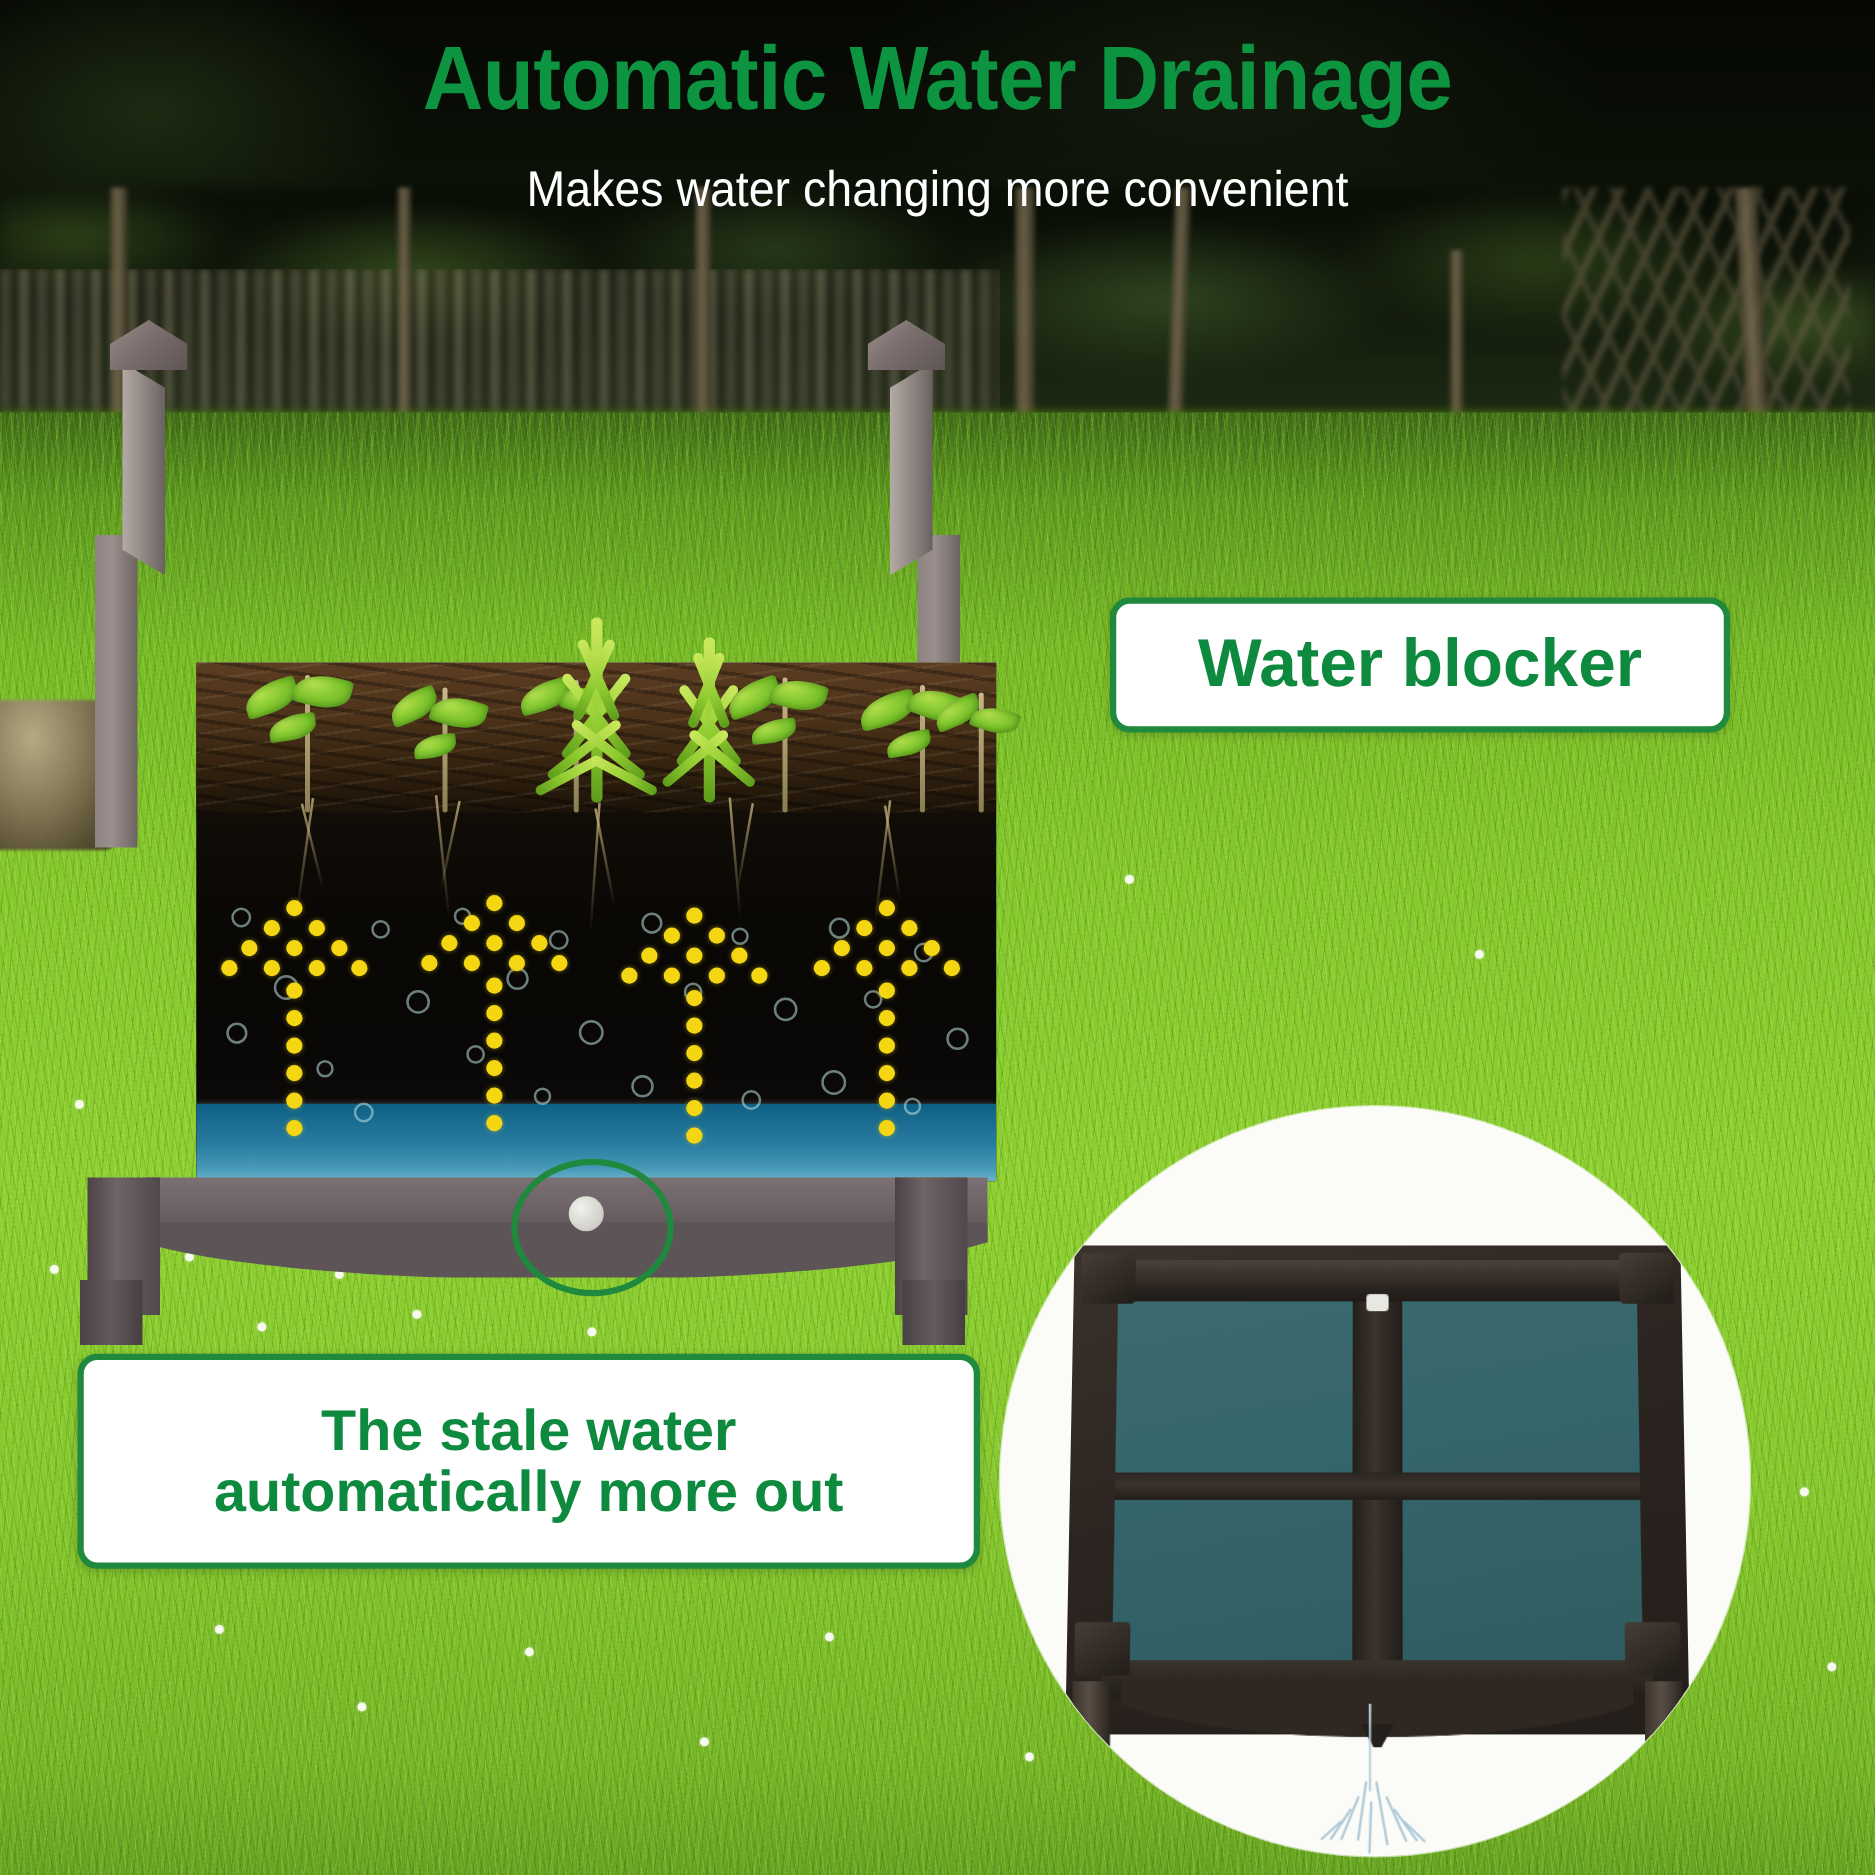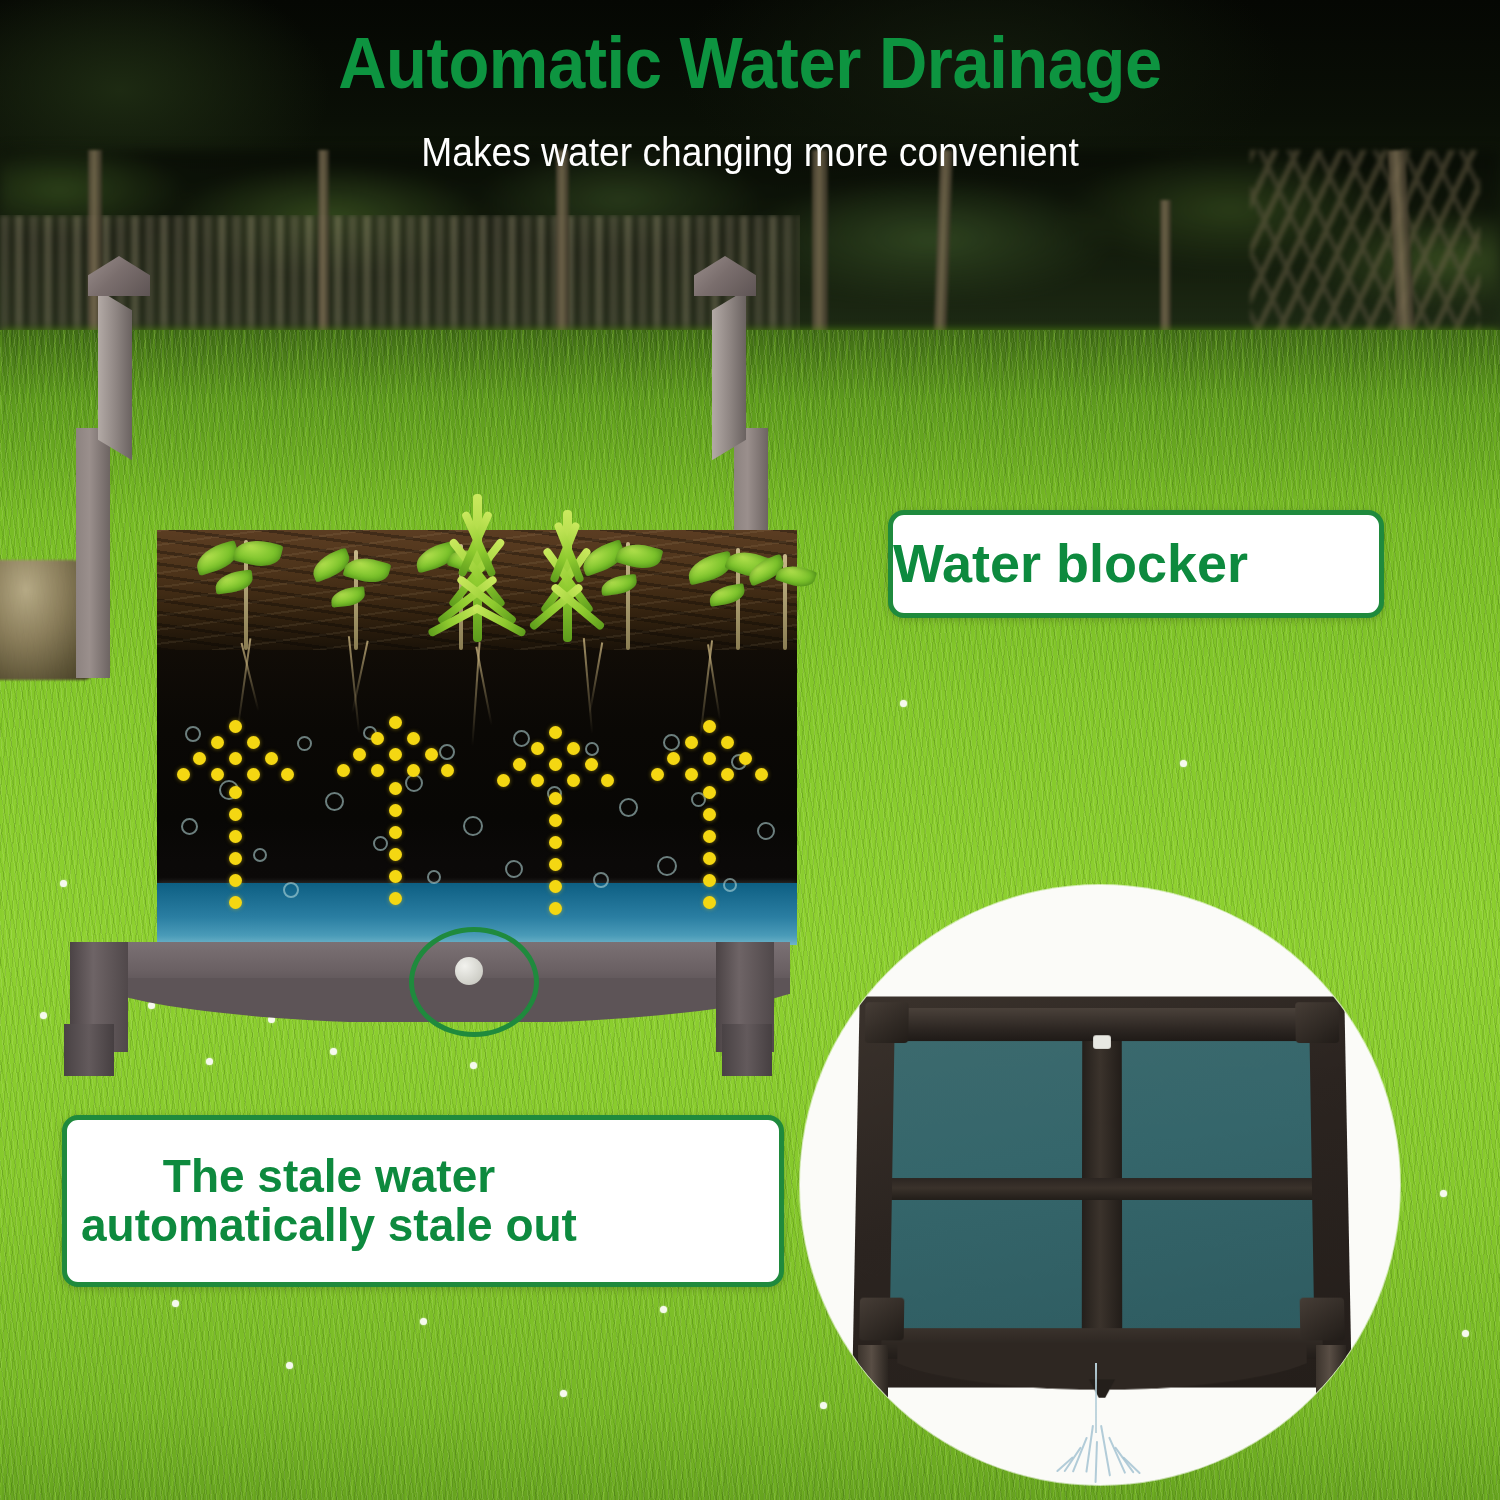--- a/index.html
+++ b/index.html
@@ -100,24 +100,24 @@
   .root{position:absolute;width:2px;background:linear-gradient(180deg,rgba(190,170,120,.85),rgba(120,100,60,0));}
   .dot{position:absolute;width:13px;height:13px;border-radius:50%;background:#f4d712;box-shadow:0 0 4px rgba(240,210,20,.5);}
   .bub{position:absolute;border-radius:50%;border:2px solid rgba(190,225,225,.55);}
   .drain-plug{position:absolute;left:393px;top:705px;width:28px;height:28px;border-radius:50%;
     background:radial-gradient(circle at 35% 32%,#f2f2ee,#cfcfc8 70%,#b3b3ac);}
   .drain-ring{position:absolute;left:347px;top:675px;width:120px;height:100px;border-radius:50%;
     border:5px solid #1f8a3d;}
 
   
   .callout{position:absolute;background:#ffffff;border:5px solid #1f8a3d;border-radius:16px;
-    display:flex;align-items:center;justify-content:flex-start;text-align:center;
+    display:flex;align-items:center;justify-content:center;text-align:center;
     color:#0d8a3e;font-weight:bold;line-height:1.06;
     font-family:"Liberation Sans Narrow","Liberation Sans",sans-serif;
-    box-shadow:0 2px 8px rgba(0,0,0,.18);margin-top:32px;}
+    box-shadow:0 2px 8px rgba(0,0,0,.18);}
   #callout-blocker{left:888px;top:478px;width:486px;height:98px;font-size:54px;}
   #callout-stale{left:62px;top:1083px;width:684px;height:162px;font-size:46px;padding:0 14px;}
 
   
   #inset{position:absolute;left:800px;top:885px;width:600px;height:600px;border-radius:50%;
     background:#fbfbf8;overflow:hidden;box-shadow:0 0 0 1px rgba(255,255,255,.6);}
   .tray{position:absolute;left:56px;top:108px;width:492px;height:392px;}
   .tray-frame{position:absolute;inset:0;background:linear-gradient(160deg,#3a322c 0%,#2b2420 45%,#241e1a 100%);
     border-radius:6px;transform:perspective(900px) rotateX(4deg);}
   .tray-inner{position:absolute;left:36px;top:34px;right:36px;bottom:42px;
@@ -398,21 +398,21 @@
     <div class="drain-ring"></div>
   </div>
 
   <div class="callout" id="callout-blocker">
     <span>Water blocker</span>
   </div>
 
   <div class="callout" id="callout-stale">
     <span>
       <span>The stale water</span><br>
-      <span>automatically stale out</span>
+      <span>automatically more out</span>
     </span>
   </div>
 
   <div id="inset">
     <div class="tray">
       <div class="tray-frame">
         <div class="tray-inner"></div>
         <div class="quad-rib-v"></div>
         <div class="quad-rib-h"></div>
         <div class="tray-top-bar">

